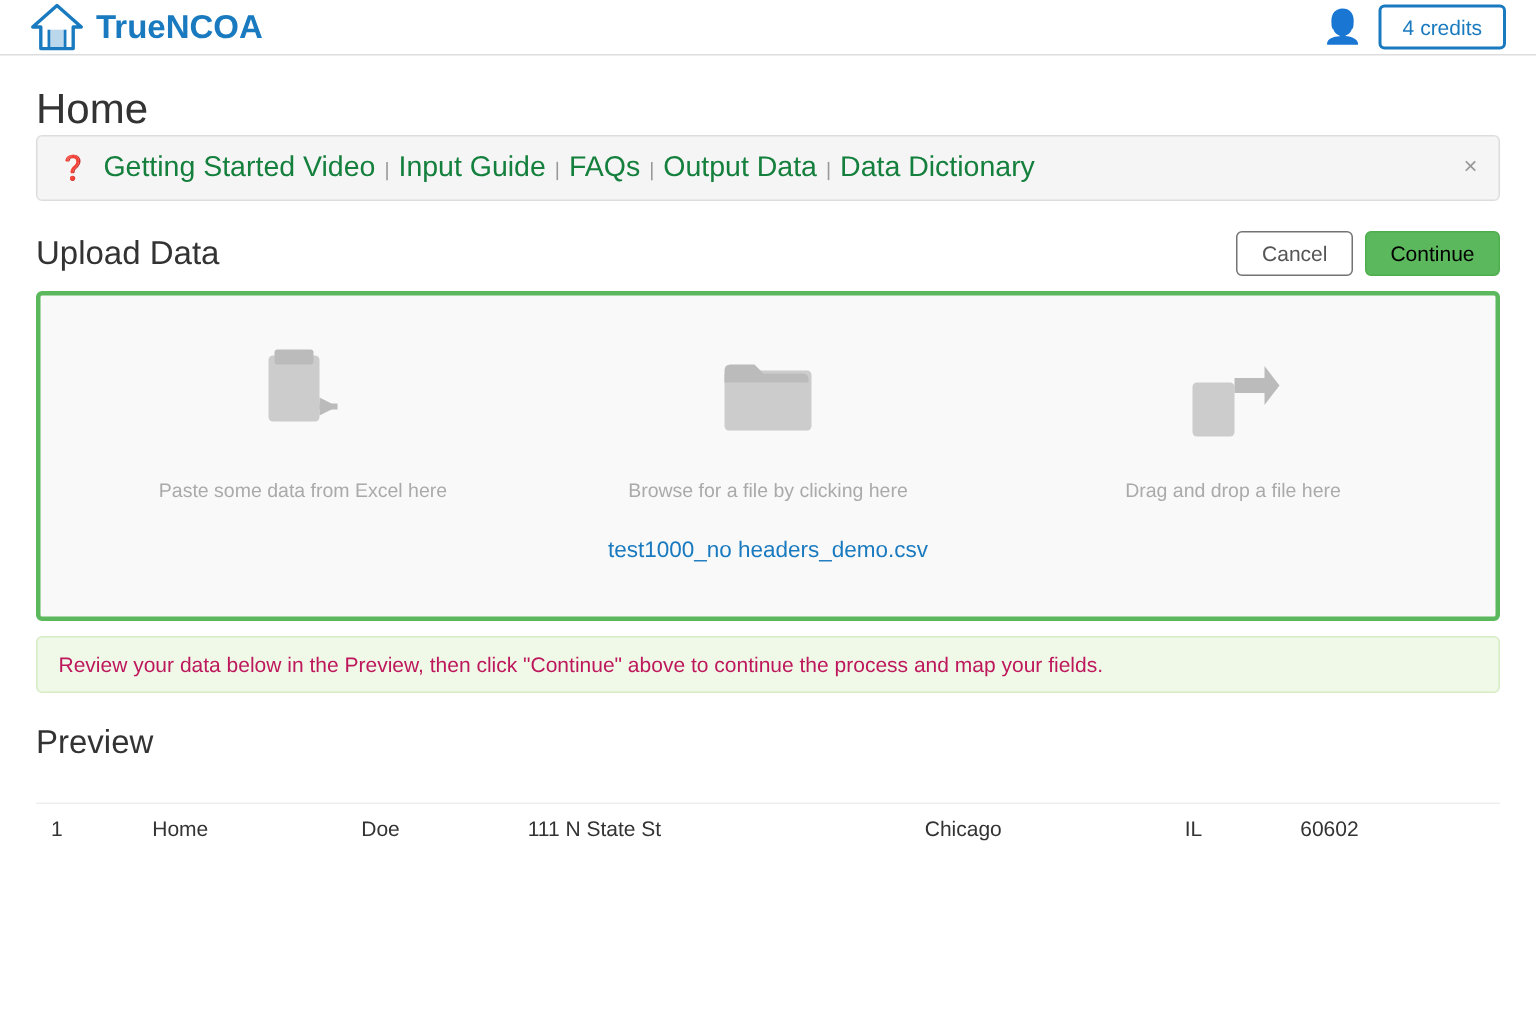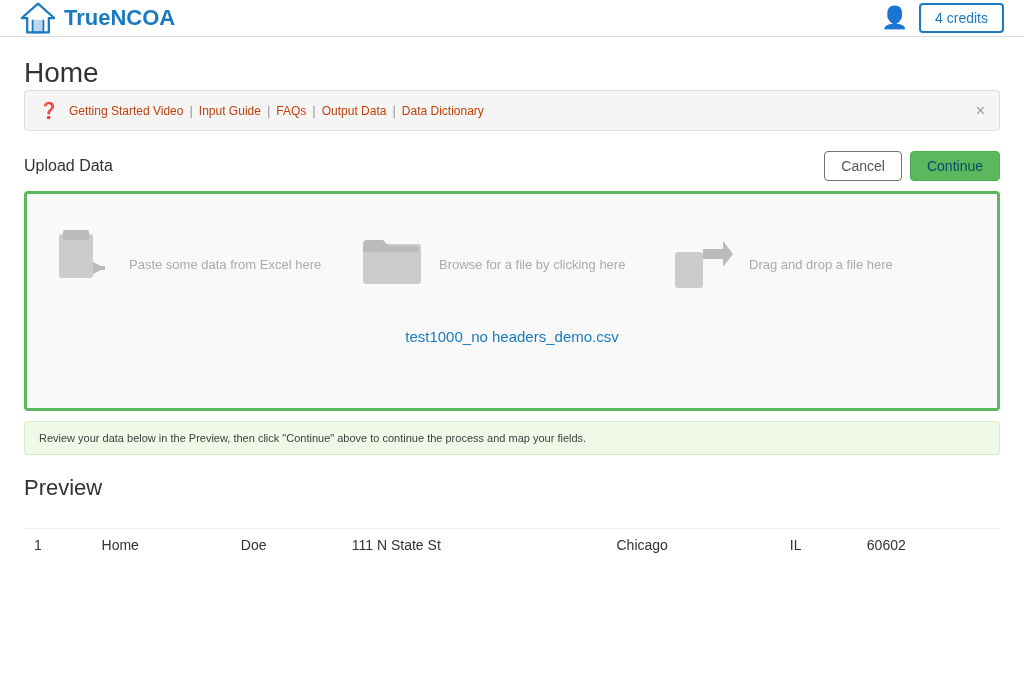--- a/index.html
+++ b/index.html
@@ -75,23 +75,23 @@
       display: flex;
       align-items: center;
       gap: 6px;
     }
     .info-bar-icon {
       color: #1a7abf;
       font-size: 16px;
       margin-right: 4px;
     }
     .info-link {
-      color: #c2410c;
+      color: #15803d;
       text-decoration: none;
-      font-size: 12px;
+      font-size: 19px;
       cursor: pointer;
     }
     .info-separator {
       color: #999;
       font-size: 13px;
     }
     .info-close {
       color: #999;
       cursor: pointer;
       font-size: 16px;
@@ -99,41 +99,41 @@
     }
 
     
     .section-header {
       display: flex;
       align-items: center;
       justify-content: space-between;
       margin-bottom: 10px;
     }
     .section-title {
-      font-size: 16px;
+      font-size: 22px;
       font-weight: 300;
       color: #333;
     }
     .btn-group {
       display: flex;
       gap: 8px;
     }
     .btn-cancel {
       background: #fff;
       border: 1px solid #737373;
       color: #555;
       padding: 6px 16px;
       border-radius: 4px;
       cursor: pointer;
       font-size: 14px;
     }
     .btn-continue {
       background: #5cb85c;
       border: 1px solid #4cae4c;
-      color: #0c4a6e;
+      color: #000000;
       padding: 6px 16px;
       border-radius: 4px;
       cursor: pointer;
       font-size: 14px;
       font-weight: 500;
     }
 
     
     .upload-zone {
       border: 3px solid #5cb85c;
@@ -147,20 +147,21 @@
       margin-bottom: 10px;
     }
     .upload-options {
       display: flex;
       justify-content: space-around;
       width: 100%;
       margin-bottom: 20px;
     }
     .upload-option {
       display: flex;
+      flex-direction: column;
       align-items: center;
       gap: 12px;
       flex: 1;
     }
     .upload-option-icon {
       color: #ccc;
       font-size: 64px;
       line-height: 1;
     }
     .upload-option-label {
@@ -174,22 +175,22 @@
       text-align: right;
       margin-top: 4px;
     }
 
     
     .review-notice {
       background: #f0f9e8;
       border: 1px solid #d6ecc5;
       border-radius: 4px;
       padding: 10px 14px;
-      color: #404040;
-      font-size: 11px;
+      color: #be185d;
+      font-size: 14px;
       margin-bottom: 20px;
     }
 
     
     .preview-title {
       font-size: 22px;
       font-weight: 300;
       color: #333;
       margin-bottom: 27px;
     }

